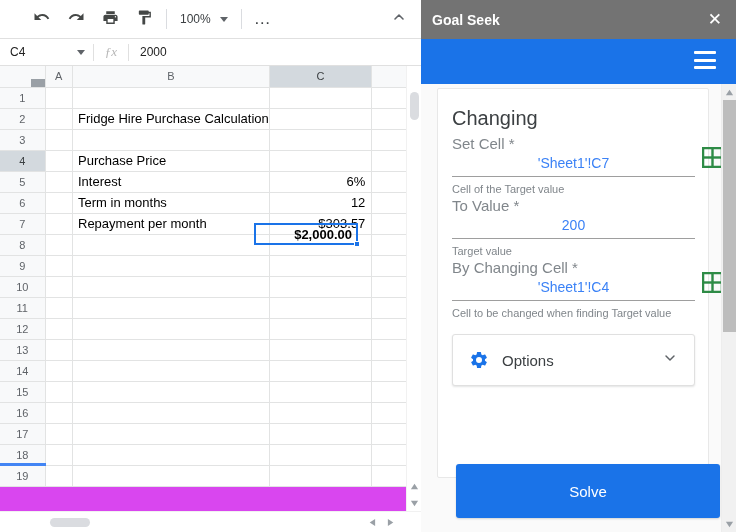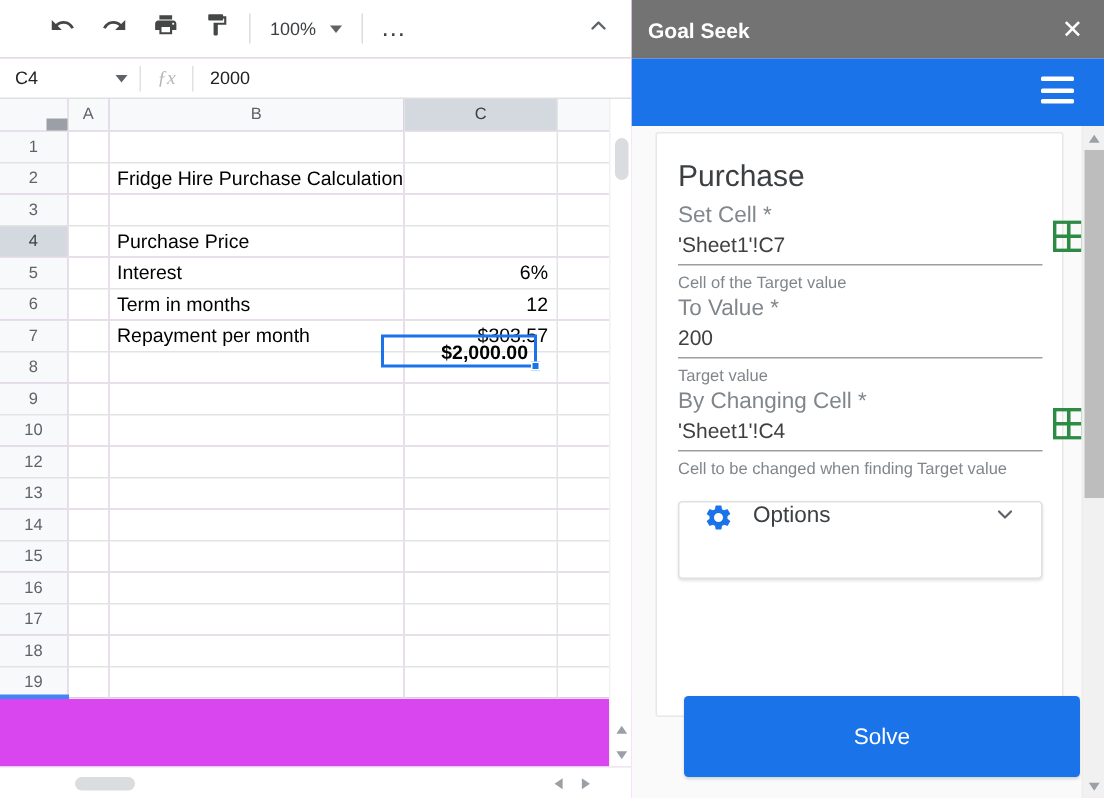--- a/index.html
+++ b/index.html
@@ -190,38 +190,38 @@
     position: absolute; left: 16px; top: 4px; width: 272px; height: 390px;
     background: #fff; border: 1px solid #e8e8e8; border-radius: 2px;
   }
   #settings-heading {
     position: absolute; left: 14px; top: 18px;
     font-size: 20px; color: #3c4043; font-weight: normal;
   }
   .field { position: absolute; left: 14px; width: 243px; }
   .field-label { font-size: 15px; color: #80868b; margin-bottom: 3px; }
   .field-input {
-    font-size: 14px; color: #404040; height: 22px;
-    border-bottom: 1px solid #9e9e9e; cursor: text;
+    font-size: 14px; color: #3b82f6; height: 22px;
+    border-bottom: 1px solid #9e9e9e; cursor: text; text-align: center;
   }
   .field-hint { font-size: 11px; color: #80868b; margin-top: 5px; line-height: 1.35; }
   .picker-icon {
     position: absolute; right: -28px; width: 21px; height: 21px;
     cursor: pointer;
   }
   #field-set-cell { top: 46px; }
   #field-set-cell .picker-icon { top: 12px; }
   #field-to-value { top: 108px; }
   #field-by-changing { top: 170px; }
   #field-by-changing .picker-icon { top: 13px; }
 
   #options-box {
     position: absolute; left: 14px; top: 245px; width: 243px; height: 52px;
     background: #fff; border: 1px solid #e0e0e0; border-radius: 3px;
-    display: flex; align-items: flex-start; cursor: pointer;
+    display: flex; align-items: center; cursor: pointer;
     box-shadow: 0 1px 2px rgba(60,64,67,.14);
   }
   #gear-icon { margin-left: 16px; width: 20px; height: 20px; }
   #options-label { margin-left: 13px; font-size: 15px; color: #3c4043; }
   #options-chevron { margin-left: auto; margin-right: 16px; }
 
   #solve-button {
     position: absolute; left: 18px; top: 375px; width: 264px; height: 54px;
     background: #1a73e8; color: #fff; border: none; border-radius: 3px;
     font-size: 15px; font-family: "Liberation Sans", sans-serif;
@@ -381,20 +381,27 @@
               <td class="cell w-d "></td>
             </tr>
             <tr>
               <td class="rowhead">10</td>
               <td class="cell w-a txt-left"></td>
               <td class="cell w-b txt-left"></td>
               <td class="cell w-c txt-right"></td>
               <td class="cell w-d "></td>
             </tr>
             <tr>
+              <td class="rowhead">11</td>
+              <td class="cell w-a txt-left"></td>
+              <td class="cell w-b txt-left"></td>
+              <td class="cell w-c txt-right"></td>
+              <td class="cell w-d "></td>
+            </tr>
+            <tr>
               <td class="rowhead">12</td>
               <td class="cell w-a txt-left"></td>
               <td class="cell w-b txt-left"></td>
               <td class="cell w-c txt-right"></td>
               <td class="cell w-d "></td>
             </tr>
             <tr>
               <td class="rowhead">13</td>
               <td class="cell w-a txt-left"></td>
               <td class="cell w-b txt-left"></td>
@@ -491,21 +498,21 @@
     <div id="panel-blue-bar">
       <div id="hamburger">
         <span></span>
         <span></span>
         <span></span>
       </div>
     </div>
 
     <div id="panel-body">
       <div id="settings-card">
-        <div id="settings-heading">Purchase</div>
+        <div id="settings-heading">Changing</div>
 
         <div class="field" id="field-set-cell">
           <div class="field-label">Set Cell *</div>
           <div class="field-input">'Sheet1'!C7</div>
           <div class="field-hint">Cell of the Target value</div>
           <span class="picker-icon">
             <svg width="21" height="21" viewBox="0 0 20 20">
               <rect x="1" y="1" width="18" height="18" fill="none" stroke="#2e8b46" stroke-width="2.3"></rect>
               <line x1="10" y1="1" x2="10" y2="19" stroke="#2e8b46" stroke-width="2.3"></line>
               <line x1="1" y1="10" x2="19" y2="10" stroke="#2e8b46" stroke-width="2.3"></line>

